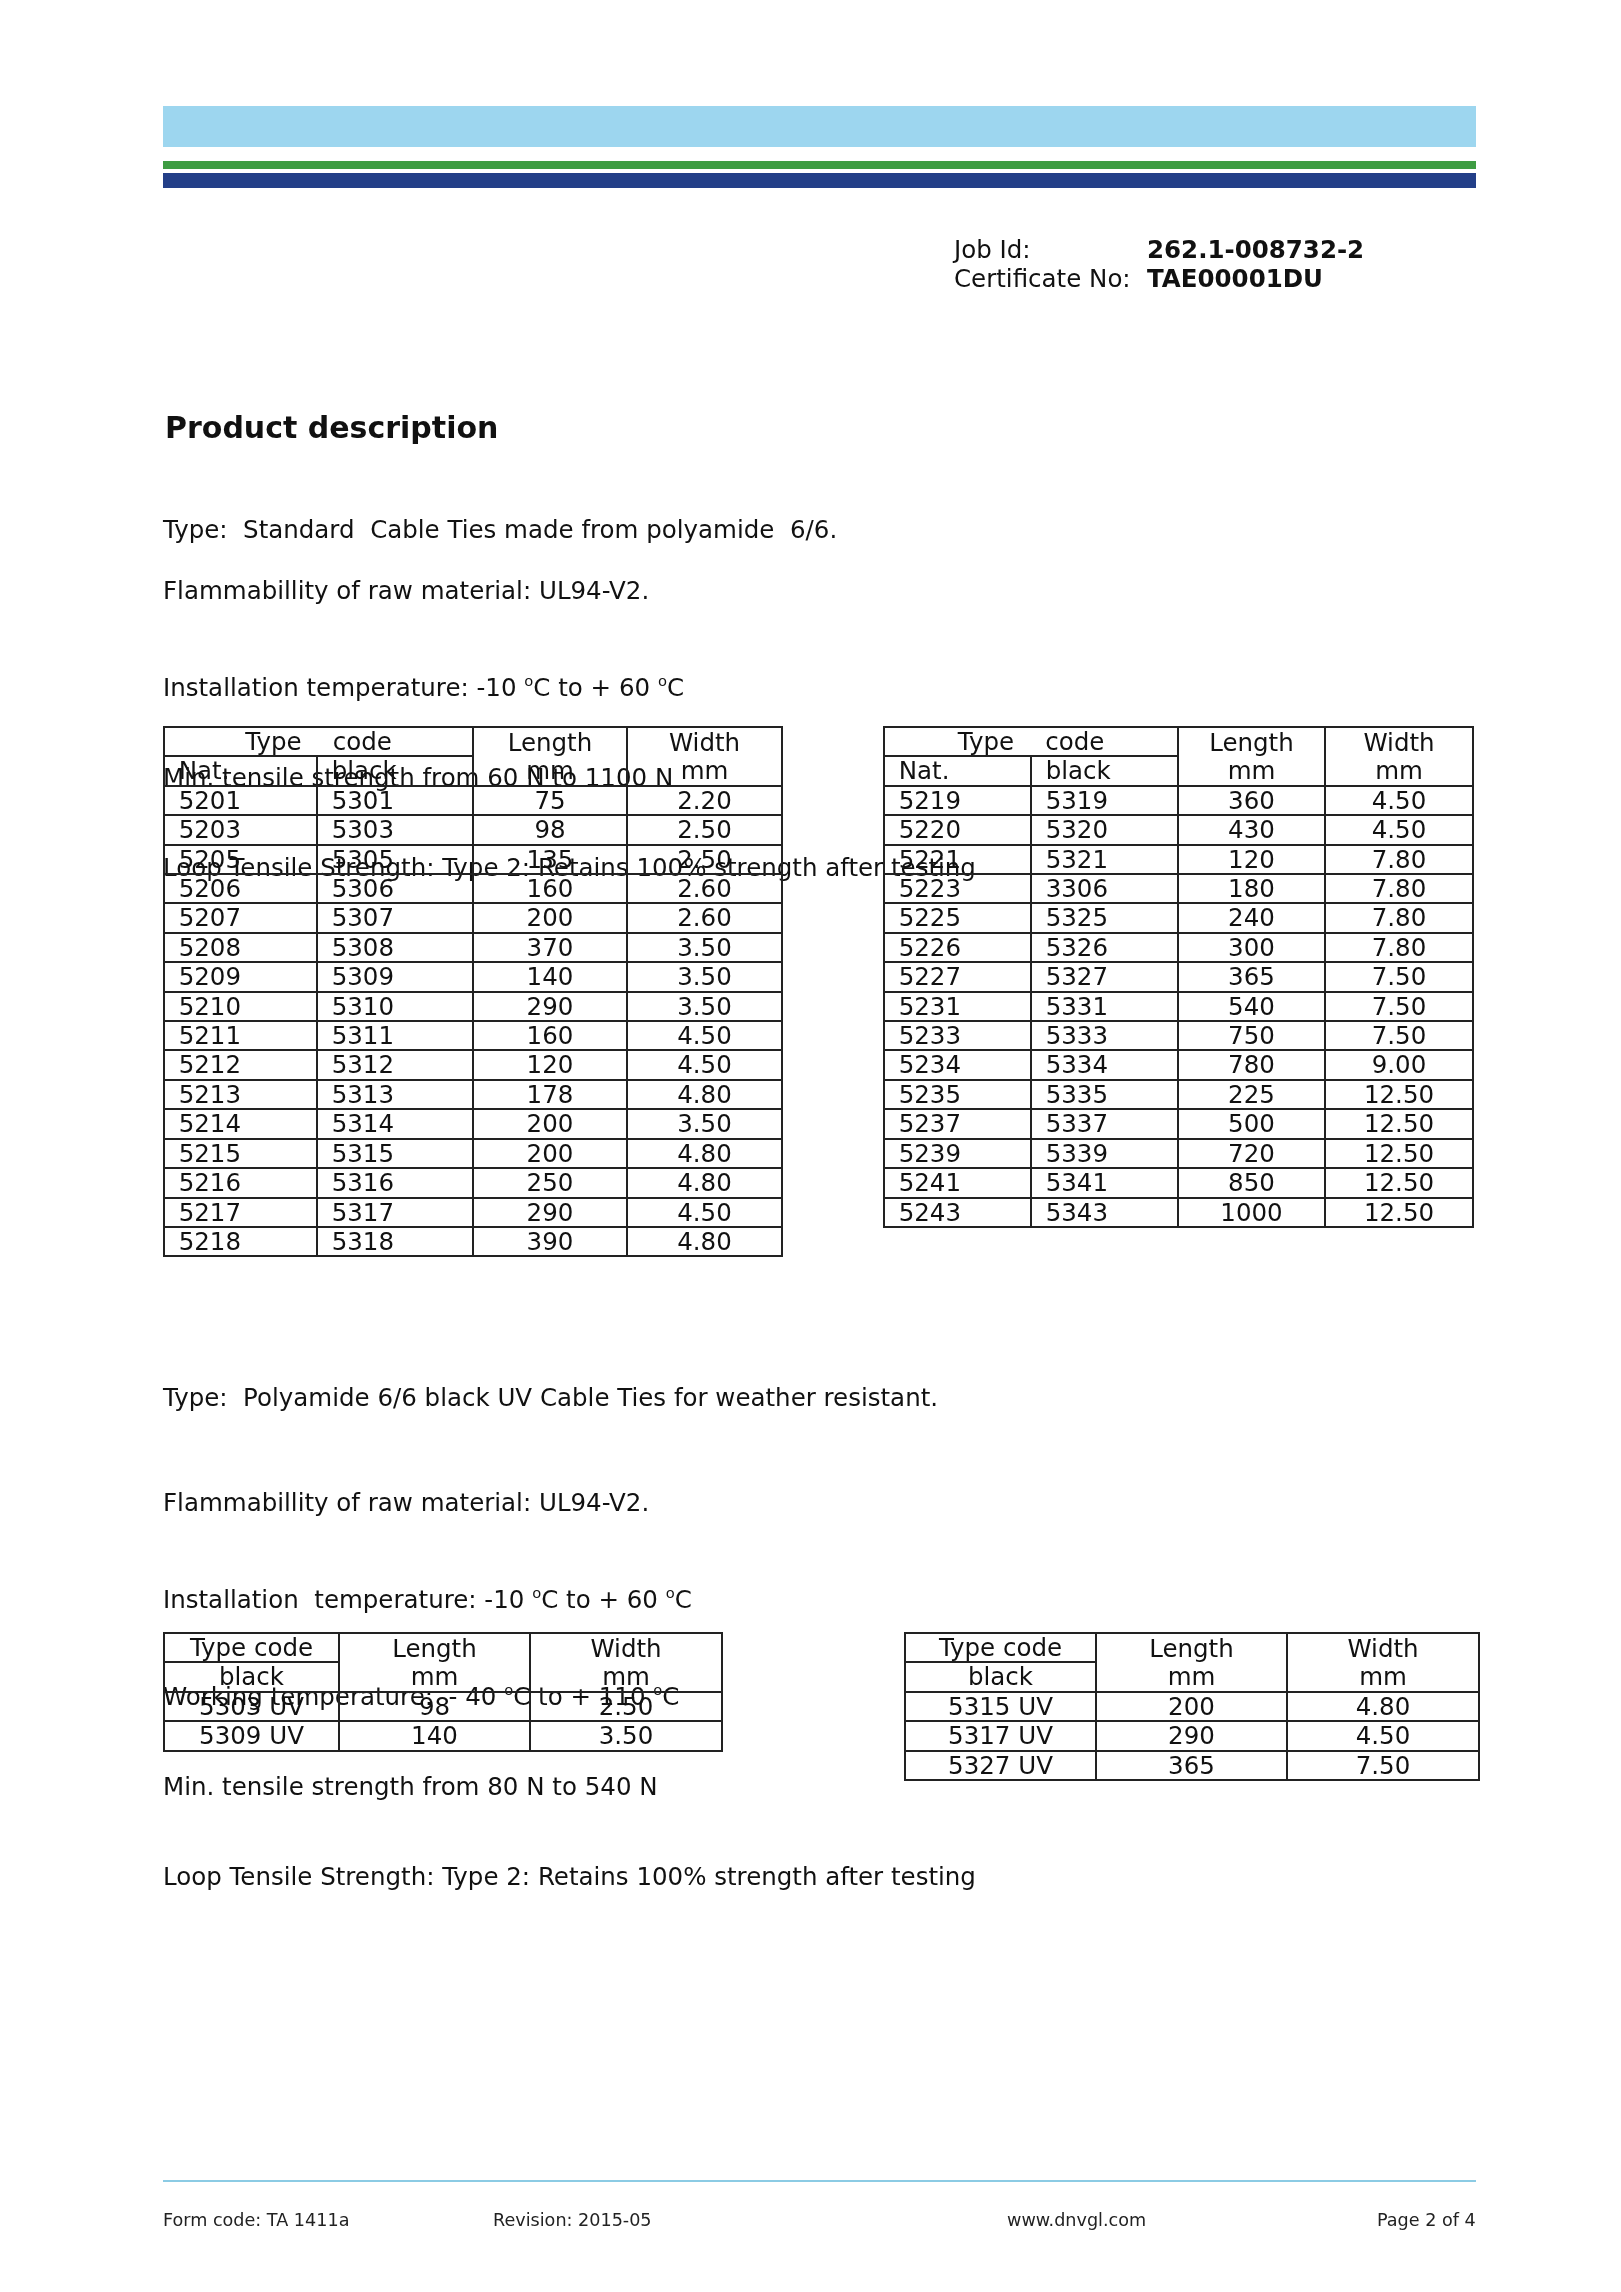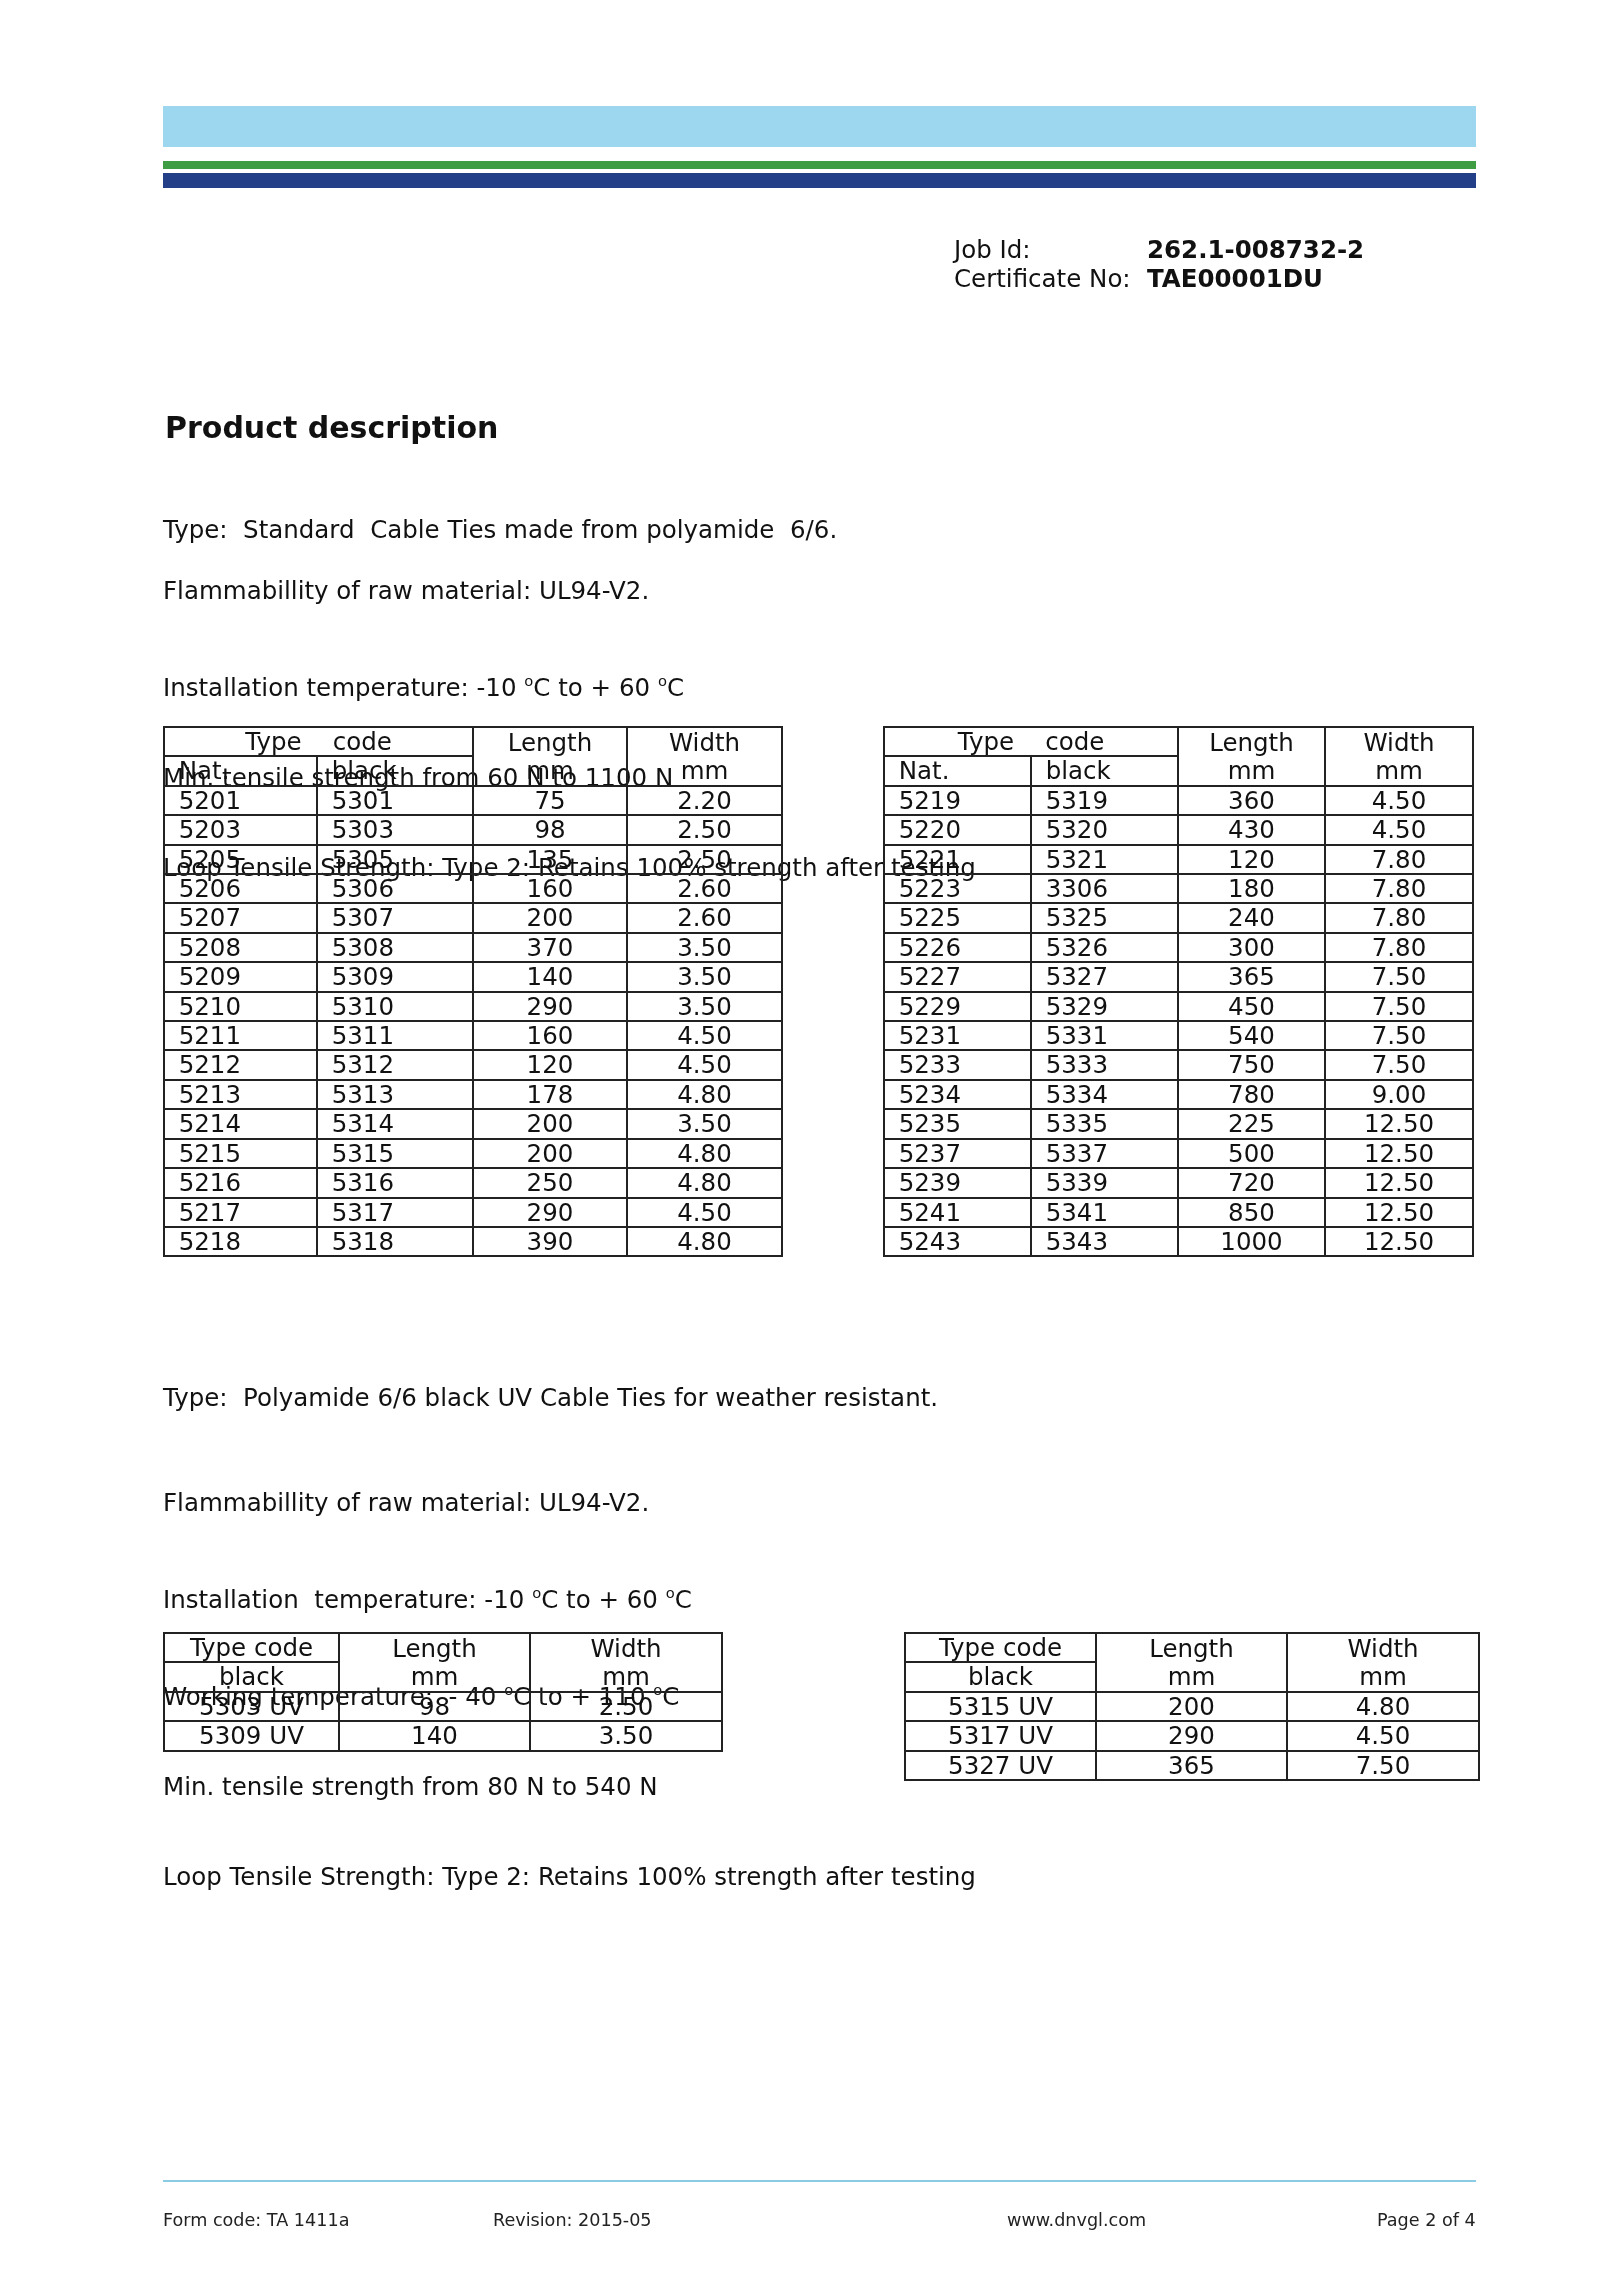--- a/index.html
+++ b/index.html
@@ -235,26 +235,20 @@
         <td class="c">300</td>
         <td class="c">7.80</td>
       </tr>
       <tr>
         <td class="l">5227</td>
         <td class="l">5327</td>
         <td class="c">365</td>
         <td class="c">7.50</td>
       </tr>
       <tr>
-        <td class="l">5229</td>
-        <td class="l">5329</td>
-        <td class="c">450</td>
-        <td class="c">7.50</td>
-      </tr>
-      <tr>
         <td class="l">5231</td>
         <td class="l">5331</td>
         <td class="c">540</td>
         <td class="c">7.50</td>
       </tr>
       <tr>
         <td class="l">5233</td>
         <td class="l">5333</td>
         <td class="c">750</td>
         <td class="c">7.50</td>

